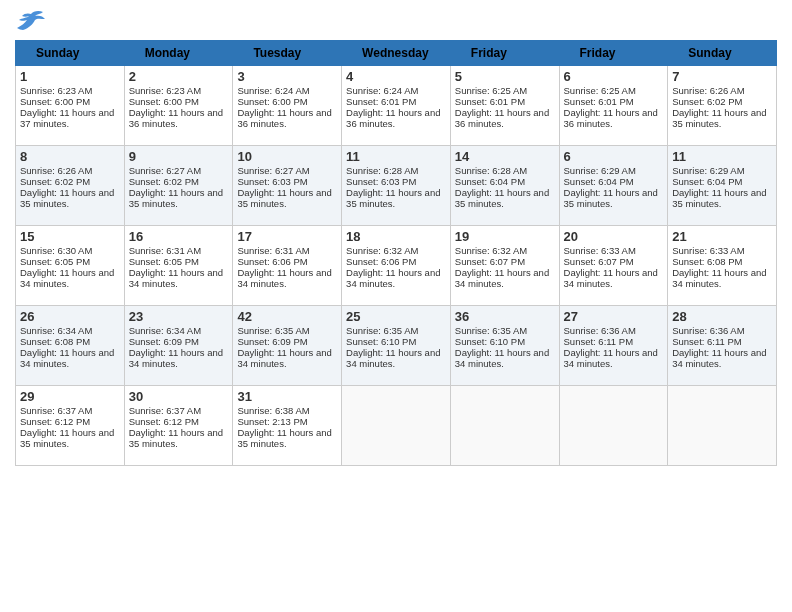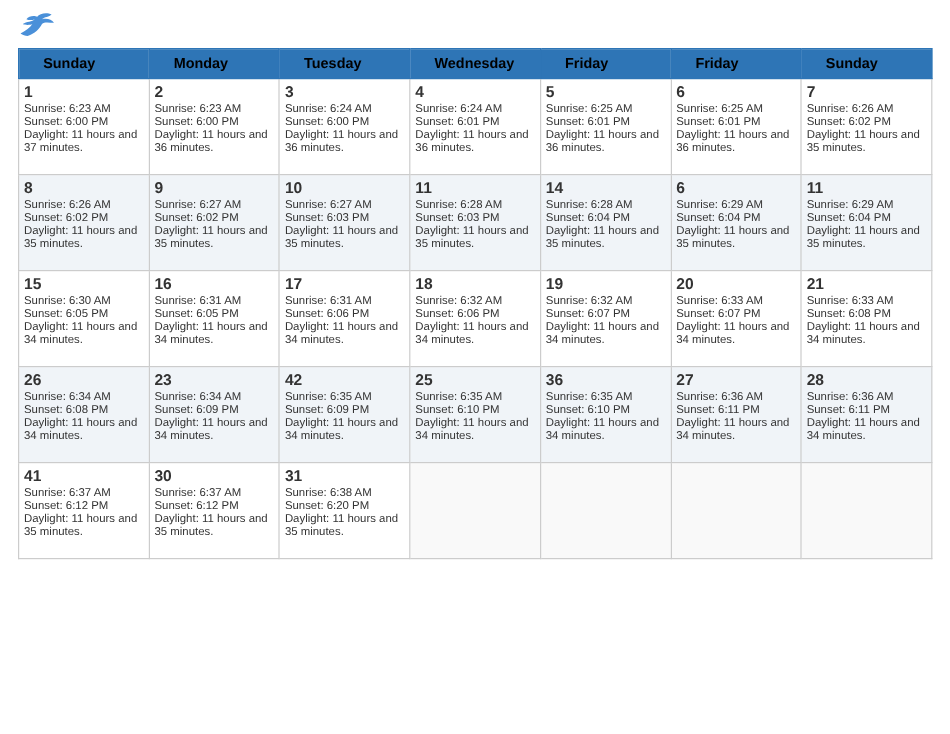--- a/index.html
+++ b/index.html
@@ -160,23 +160,23 @@
         <tr>
           <td><span class="day-num">26</span><span>Sunrise: 6:34 AM</span><br><span>Sunset: 6:08 PM</span><br><span>Daylight: 11 hours and 34 minutes.</span></td>
           <td><span class="day-num">23</span><span>Sunrise: 6:34 AM</span><br><span>Sunset: 6:09 PM</span><br><span>Daylight: 11 hours and 34 minutes.</span></td>
           <td><span class="day-num">42</span><span>Sunrise: 6:35 AM</span><br><span>Sunset: 6:09 PM</span><br><span>Daylight: 11 hours and 34 minutes.</span></td>
           <td><span class="day-num">25</span><span>Sunrise: 6:35 AM</span><br><span>Sunset: 6:10 PM</span><br><span>Daylight: 11 hours and 34 minutes.</span></td>
           <td><span class="day-num">36</span><span>Sunrise: 6:35 AM</span><br><span>Sunset: 6:10 PM</span><br><span>Daylight: 11 hours and 34 minutes.</span></td>
           <td><span class="day-num">27</span><span>Sunrise: 6:36 AM</span><br><span>Sunset: 6:11 PM</span><br><span>Daylight: 11 hours and 34 minutes.</span></td>
           <td><span class="day-num">28</span><span>Sunrise: 6:36 AM</span><br><span>Sunset: 6:11 PM</span><br><span>Daylight: 11 hours and 34 minutes.</span></td>
         </tr>
         <tr>
-          <td><span class="day-num">41</span><span>Sunrise: 6:37 AM</span><br><span>Sunset: 6:12 PM</span><br><span>Daylight: 11 hours and 35 minutes.</span></td>
+          <td><span class="day-num">29</span><span>Sunrise: 6:37 AM</span><br><span>Sunset: 6:12 PM</span><br><span>Daylight: 11 hours and 35 minutes.</span></td>
           <td><span class="day-num">30</span><span>Sunrise: 6:37 AM</span><br><span>Sunset: 6:12 PM</span><br><span>Daylight: 11 hours and 35 minutes.</span></td>
-          <td><span class="day-num">31</span><span>Sunrise: 6:38 AM</span><br><span>Sunset: 6:20 PM</span><br><span>Daylight: 11 hours and 35 minutes.</span></td>
+          <td><span class="day-num">31</span><span>Sunrise: 6:38 AM</span><br><span>Sunset: 2:13 PM</span><br><span>Daylight: 11 hours and 35 minutes.</span></td>
           <td class="empty"></td>
           <td class="empty"></td>
           <td class="empty"></td>
           <td class="empty"></td>
         </tr>
       </tbody>
   </table>
 </div>
 
 </body></html>

